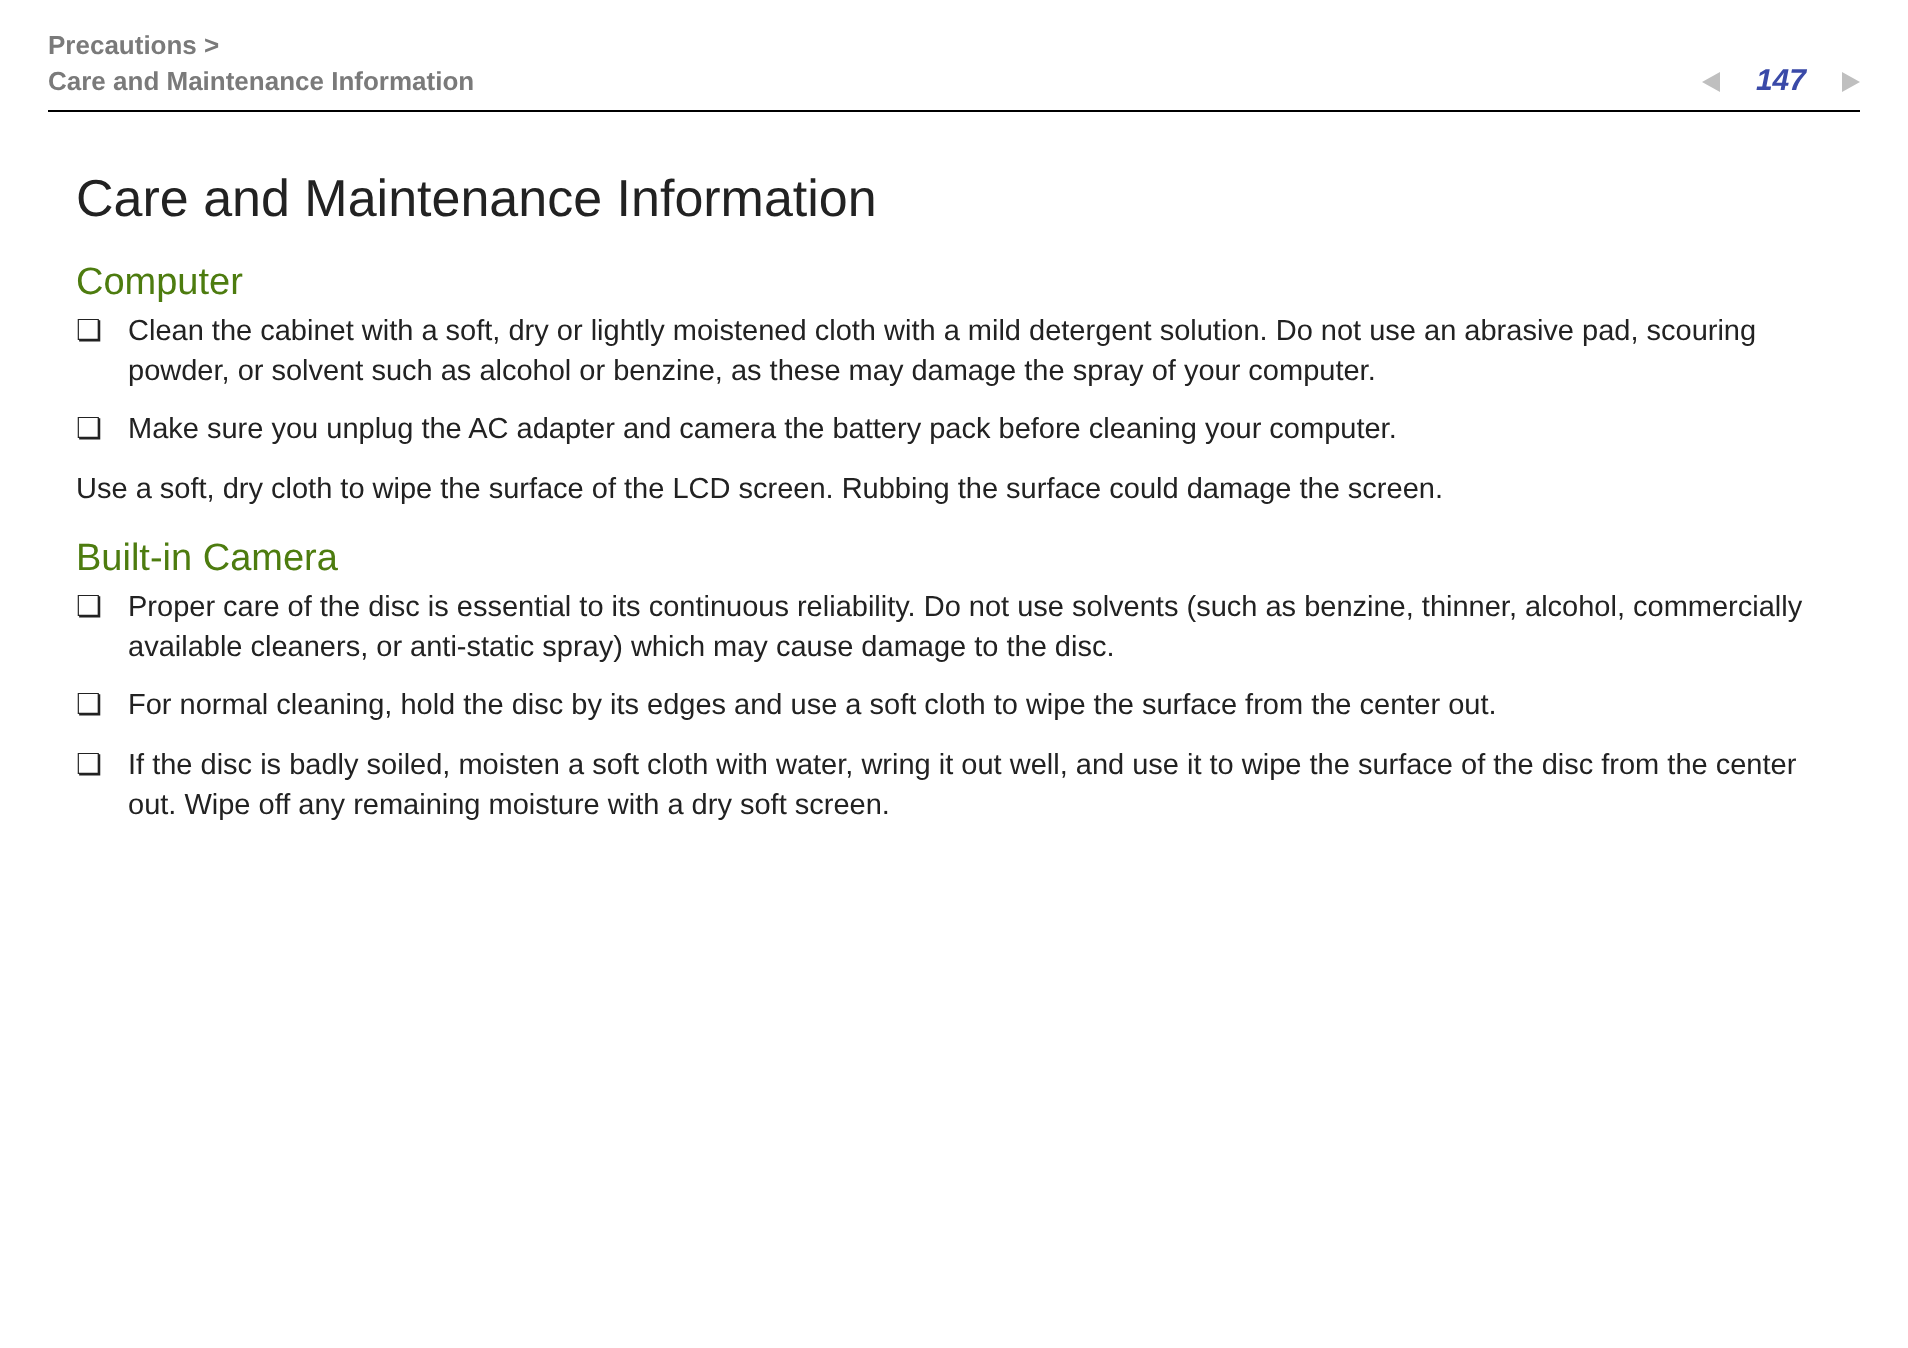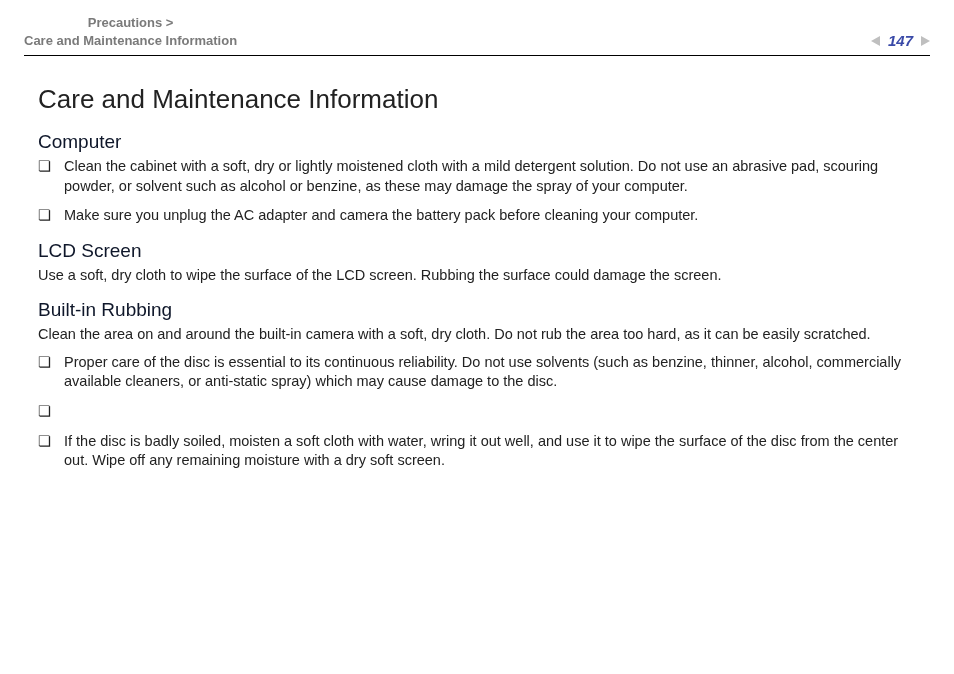--- a/index.html
+++ b/index.html
@@ -20,26 +20,25 @@
     justify-content: space-between;
     align-items: flex-end;
     border-bottom: 1px solid #000;
     padding-bottom: 6px;
   }
   .breadcrumb {
     font-size: 13px;
     font-weight: bold;
     color: #7a7a7a;
     line-height: 1.35;
-    text-align: center;
   }
   .pagenum-wrap {
     display: flex;
     align-items: center;
-    gap: 8px;
+    gap: 18px;
   }
   .tri {
     width: 0; height: 0;
     border-top: 5px solid transparent;
     border-bottom: 5px solid transparent;
   }
   .tri-left { border-right: 9px solid #bfbfbf; }
   .tri-right { border-left: 9px solid #bfbfbf; }
   .pagenum {
     font-style: italic;
@@ -52,21 +51,21 @@
   }
   h1 {
     font-size: 26px;
     font-weight: normal;
     margin: 8px 0 16px 0;
     color: #222;
   }
   h2 {
     font-size: 19px;
     font-weight: normal;
-    color: #0f172a;
+    color: #4d7c0f;
     margin: 14px 0 4px 0;
   }
   p.body {
     font-size: 14.5px;
     margin: 2px 0 8px 0;
     line-height: 1.35;
   }
   ul.bullets {
     list-style: none;
     padding: 0;
@@ -109,33 +108,32 @@
       <li>
         <span class="bullet-mark">❏</span>
         <span>Clean the cabinet with a soft, dry or lightly moistened cloth with a mild detergent solution. Do not use an abrasive pad, scouring powder, or solvent such as alcohol or benzine, as these may damage the spray of your computer.</span>
       </li>
       <li>
         <span class="bullet-mark">❏</span>
         <span>Make sure you unplug the AC adapter and camera the battery pack before cleaning your computer.</span>
       </li>
     </ul>
 
-    <h2>LCD Screen</h2>
     <p class="body">Use a soft, dry cloth to wipe the surface of the LCD screen. Rubbing the surface could damage the screen.</p>
 
-    <h2>Built-in Rubbing</h2>
-    <p class="body">Clean the area on and around the built-in camera with a soft, dry cloth. Do not rub the area too hard, as it can be easily scratched.</p>
+    <h2>Built-in Camera</h2>
 
     <ul class="bullets">
       <li>
         <span class="bullet-mark">❏</span>
         <span>Proper care of the disc is essential to its continuous reliability. Do not use solvents (such as benzine, thinner, alcohol, commercially available cleaners, or anti-static spray) which may cause damage to the disc.</span>
       </li>
       <li>
         <span class="bullet-mark">❏</span>
+        <span>For normal cleaning, hold the disc by its edges and use a soft cloth to wipe the surface from the center out.</span>
       </li>
       <li>
         <span class="bullet-mark">❏</span>
         <span>If the disc is badly soiled, moisten a soft cloth with water, wring it out well, and use it to wipe the surface of the disc from the center out. Wipe off any remaining moisture with a dry soft screen.</span>
       </li>
     </ul>
   </div>
 </div>
 
 </body></html>

